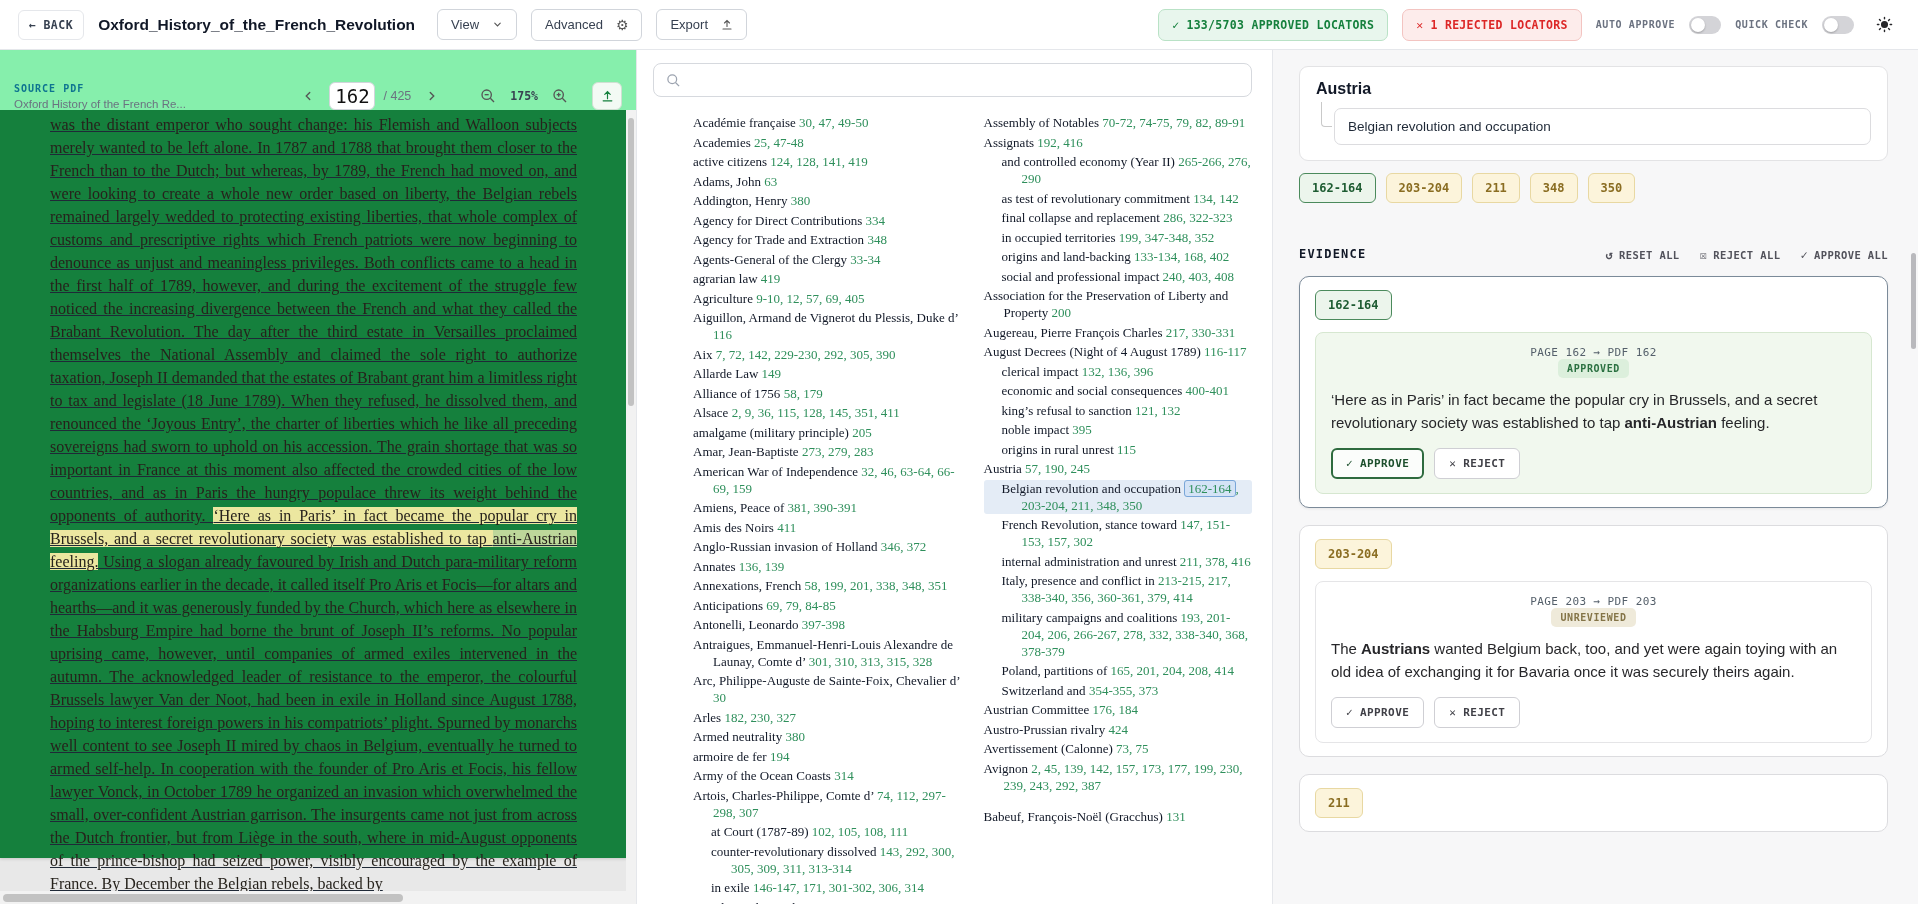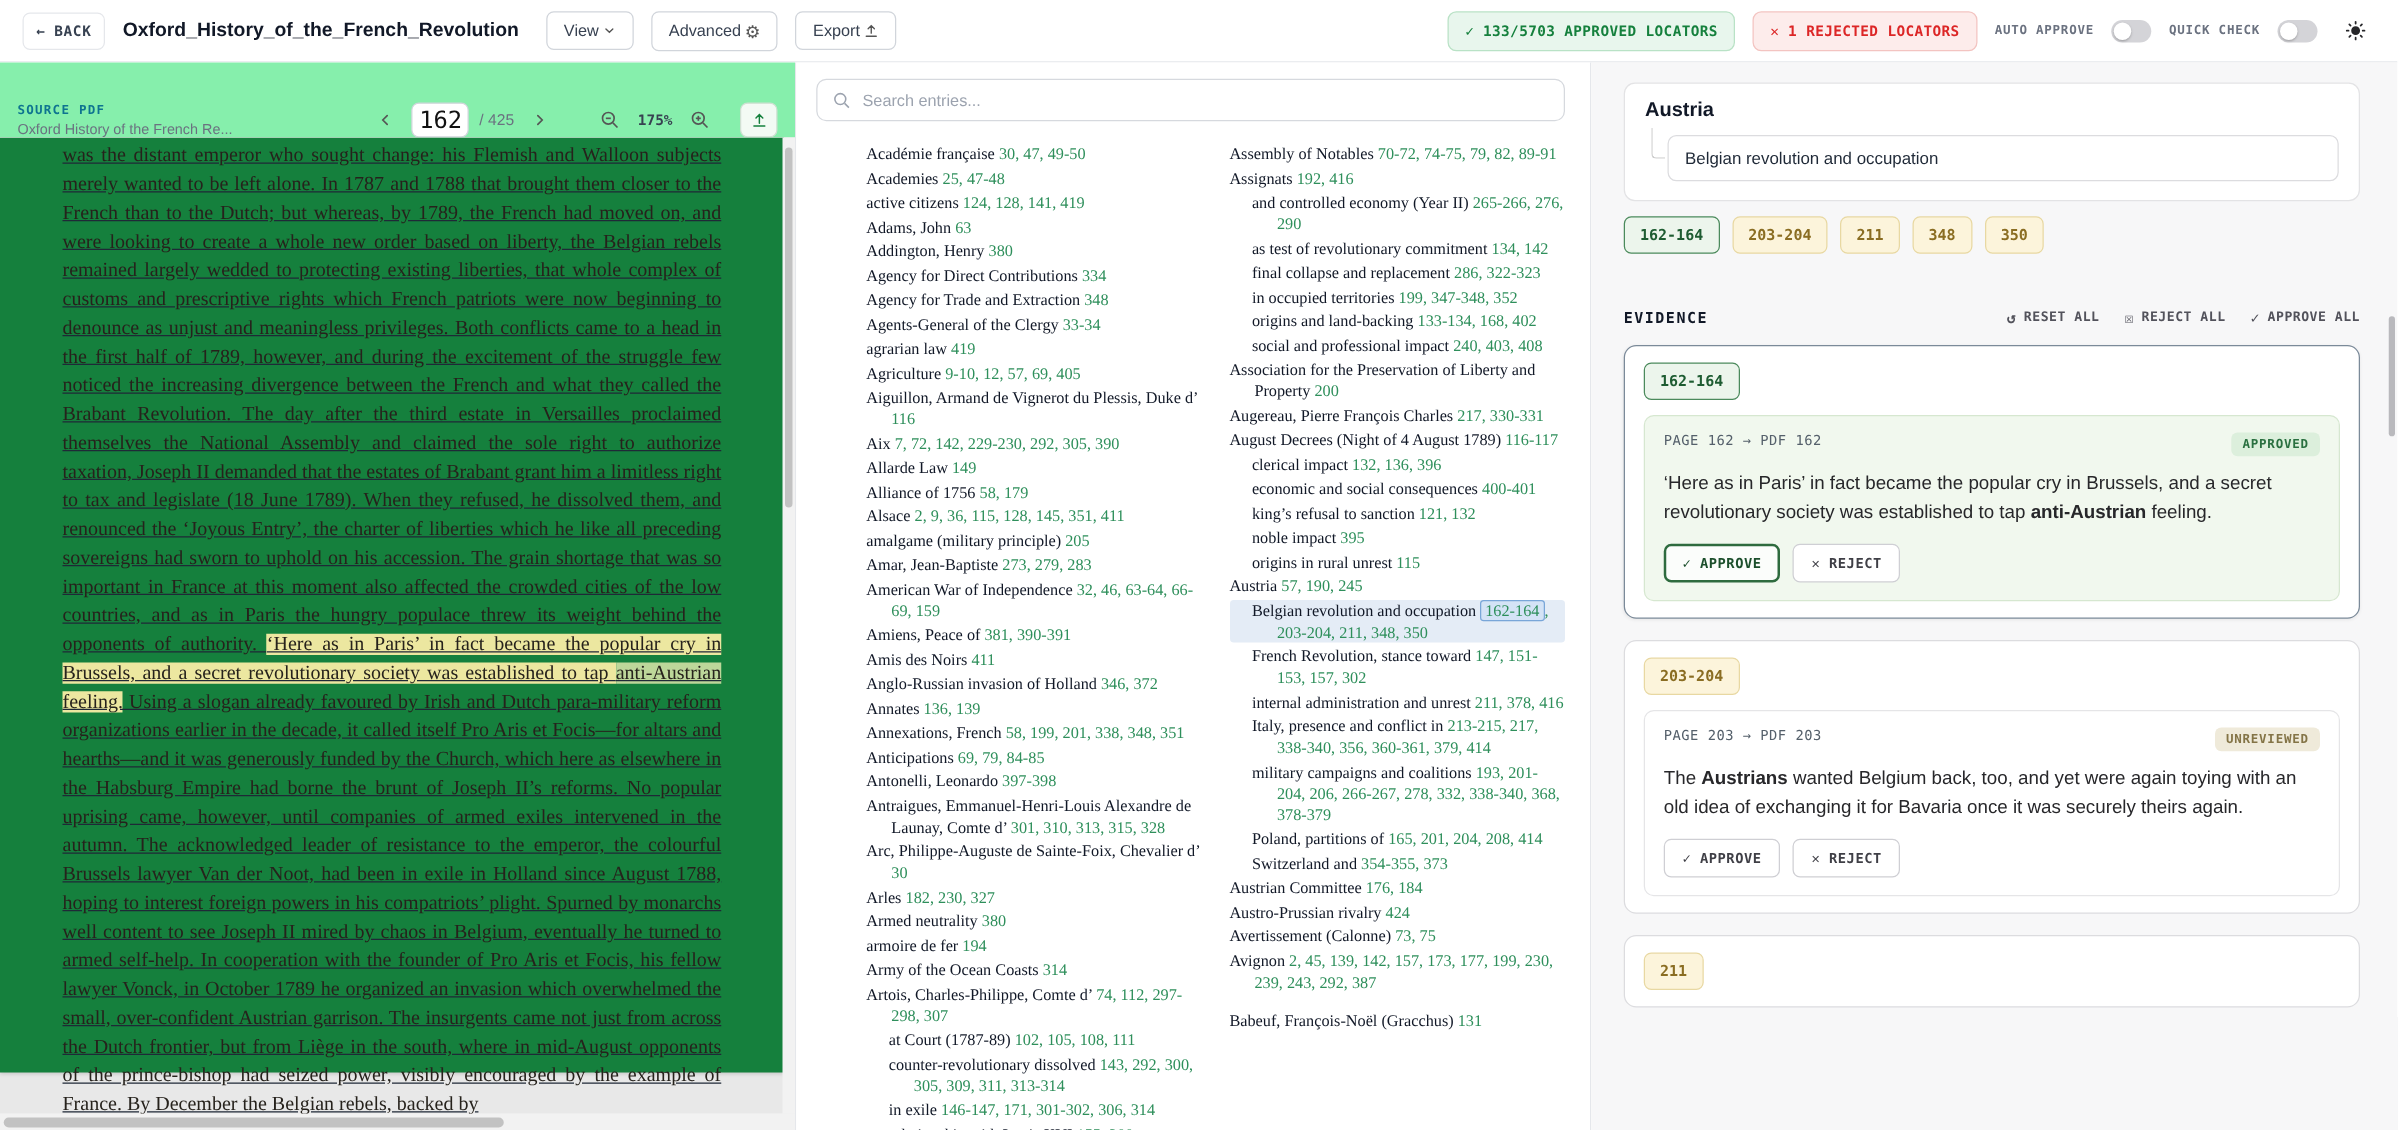--- a/index.html
+++ b/index.html
@@ -9,21 +9,21 @@
 
   .app { position:relative; width:1918px; height:904px; }
 
   
   .topbar { height:50px; display:flex; align-items:center; gap:14px; padding:0 18px;
             border-bottom:1px solid #e5e7eb; background:#fff; }
   .back-btn { display:flex; align-items:center; gap:7px; font-family:"DejaVu Sans Mono",monospace;
               font-size:11.5px; font-weight:bold; color:#374151; padding:7px 10px;
               border:1px solid #e5e7eb; border-radius:6px; background:#fff; letter-spacing:.5px;}
   .doc-title { font-size:15.5px; font-weight:700; color:#111827; margin-right:8px; }
-  .tb-btn { display:flex; align-items:center; gap:3px; font-size:13px; color:#374151;
+  .tb-btn { display:flex; align-items:center; gap:13px; font-size:13px; color:#374151;
             border:1px solid #d1d5db; border-radius:6px; padding:7px 13px; background:#fff; }
   .tb-btn .gear { font-size:14px; color:#555; }
   .spacer { flex:1; }
   .badge { display:flex; align-items:center; gap:7px; font-family:"DejaVu Sans Mono",monospace;
            font-size:11.5px; font-weight:bold; padding:8px 13px; border-radius:7px; letter-spacing:.3px; }
   .badge-green { background:#e8f6ed; border:1px solid #b9e2c6; color:#15803d; }
   .badge-red   { background:#fdeceb; border:1px solid #f3c4c1; color:#dc2626; }
   .toggle-label { font-family:"DejaVu Sans Mono",monospace; font-size:10px; font-weight:bold;
                   color:#6b7280; letter-spacing:.6px; }
   .toggle { width:32px; height:18px; border-radius:9px; background:#d4d4d8; position:relative; flex:none; cursor:pointer; }
@@ -107,21 +107,21 @@
   .ev-top-btn { display:inline-flex; align-items:center; gap:6px; margin-left:20px;
                 font-family:"DejaVu Sans Mono",monospace; font-size:10.5px; font-weight:bold;
                 color:#52525b; letter-spacing:.4px; }
   .ev-top-btn .ic { font-size:12px; }
 
   .ev-list { margin-top:13px; }
   .ev-card { background:#fff; border:1px solid #dcdcdf; border-radius:10px; padding:13px 15px; margin-bottom:17px; }
   .ev-card.selected { border:1.5px solid #7b8a99; box-shadow:0 1px 3px rgba(0,0,0,.07); }
   .ev-inner { margin-top:12px; border:1px solid #e5e5e7; border-radius:8px; padding:13px 15px 14px; background:#fff; }
   .ev-inner.green { background:#f1f8ee; border-color:#d6e7d0; }
-  .ev-meta { display:flex; align-items:flex-start; justify-content:space-between; }
+  .ev-meta { display:flex; align-items:center; justify-content:space-between;flex-direction:column; }
   .meta-text { font-family:"DejaVu Sans Mono",monospace; font-size:11px; color:#55606b; letter-spacing:.4px; }
   .status { font-family:"DejaVu Sans Mono",monospace; font-size:10px; font-weight:bold;
             letter-spacing:.6px; padding:4px 9px; border-radius:5px; }
   .status-approved   { background:#dcefdc; color:#2a7040; }
   .status-unreviewed { background:#efeada; color:#847447; }
   .ev-quote { margin-top:11px; font-size:15px; line-height:1.5; color:#27272a; }
   .ev-actions { margin-top:14px; display:flex; gap:10px; }
   .ev-btn { display:inline-flex; align-items:center; gap:7px; font-family:"DejaVu Sans Mono",monospace;
             font-size:11px; font-weight:bold; letter-spacing:.4px; padding:8px 14px; border-radius:6px;
             border:1px solid #cfcfd4; background:#fff; color:#3f3f46; }
@@ -242,21 +242,20 @@
       </div>
     </section>
 
     <section class="index-panel">
       <div class="search-wrap">
         <div class="search-bar">
           <svg width="15" height="15" viewBox="0 0 24 24" fill="none" stroke="#9ca3af" stroke-width="2">
               <circle cx="10" cy="10" r="7"></circle>
               <line x1="15.5" y1="15.5" x2="21" y2="21"></line>
             </svg>
-          <input placeholder="Search entries..." style="">
         </div>
       </div>
       <div class="index-cols">
         <div class="index-col">
             <div class="entry"><span class="term">Académie française </span><span class="refs">30, 47, 49-50</span></div>
             <div class="entry"><span class="term">Academies </span><span class="refs">25, 47-48</span></div>
             <div class="entry"><span class="term">active citizens </span><span class="refs">124, 128, 141, 419</span></div>
             <div class="entry"><span class="term">Adams, John </span><span class="refs">63</span></div>
             <div class="entry"><span class="term">Addington, Henry </span><span class="refs">380</span></div>
             <div class="entry"><span class="term">Agency for Direct Contributions </span><span class="refs">334</span></div>

